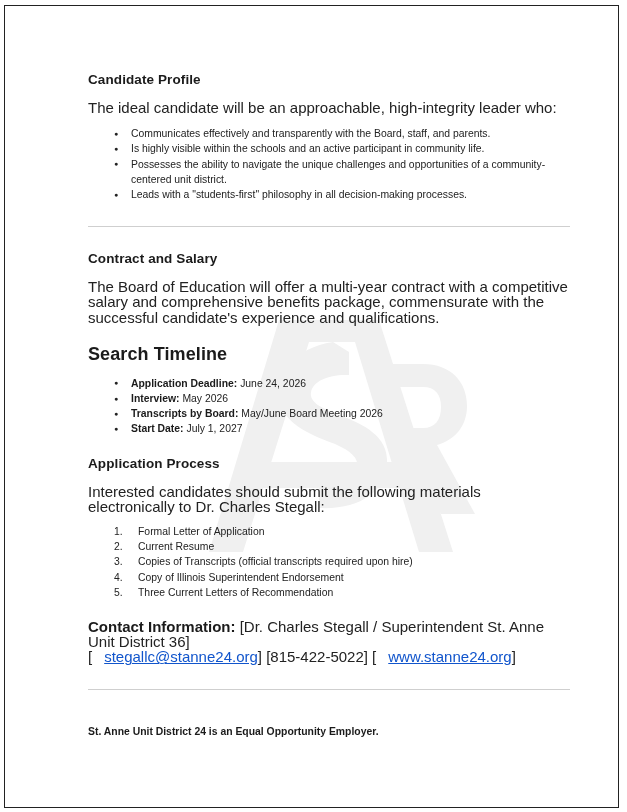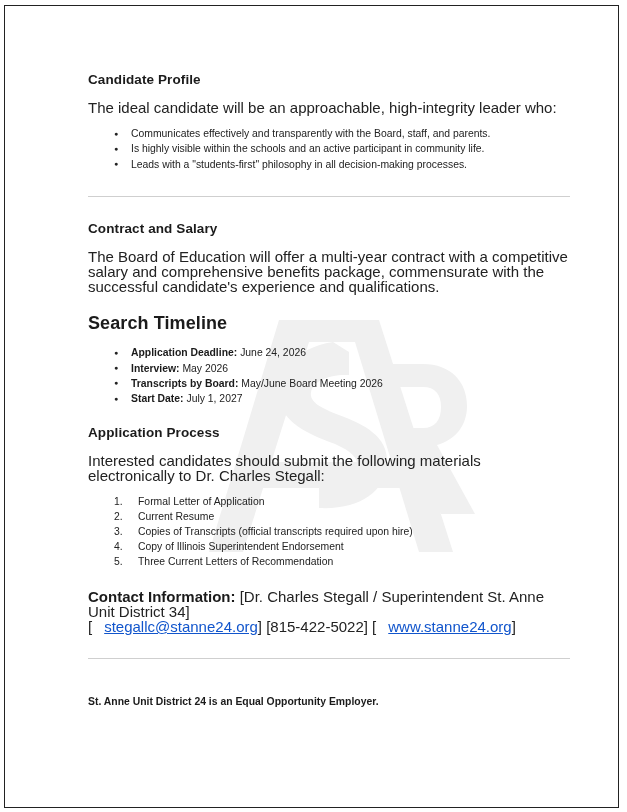--- a/index.html
+++ b/index.html
@@ -177,20 +177,21 @@
     </div>
 
     <div class="content">
 
       <section>
         <h2 class="sec-title">Candidate Profile</h2>
         <p class="body-text">The ideal candidate will be an approachable, high-integrity leader who:</p>
         <ul class="bullets">
           <li>Communicates effectively and transparently with the Board, staff, and parents.</li>
           <li>Is highly visible within the schools and an active participant in community life.</li>
+          <li>Possesses the ability to navigate the unique challenges and opportunities of a community-centered unit district.</li>
           <li>Leads with a "students-first" philosophy in all decision-making processes.</li>
         </ul>
       </section>
 
       <div class="spacer-lg"></div>
       <hr class="divider">
       <div class="spacer-lg"></div>
 
       <section>
         <h2 class="sec-title">Contract and Salary</h2>
@@ -233,21 +234,21 @@
           <li>Copy of Illinois Superintendent Endorsement</li>
           <li>Three Current Letters of Recommendation</li>
         </ol>
       </section>
 
       <div class="spacer-md"></div>
 
       <section>
         <p class="body-text">
           <span class="label-bold">Contact Information:</span>
-          <span>[Dr. Charles Stegall / Superintendent St. Anne Unit District 34]</span><br>
+          <span>[Dr. Charles Stegall / Superintendent St. Anne Unit District 36]</span><br>
           <span>[</span><a class="doclink" href="#">stegallc@stanne24.org</a><span>]</span>
           <span>[815-422-5022]</span>
           <span>[</span><a class="doclink" href="#">www.stanne24.org</a><span>]</span>
         </p>
       </section>
 
       <div class="spacer-lg"></div>
       <hr class="divider">
       <div class="spacer-lg"></div>
 

